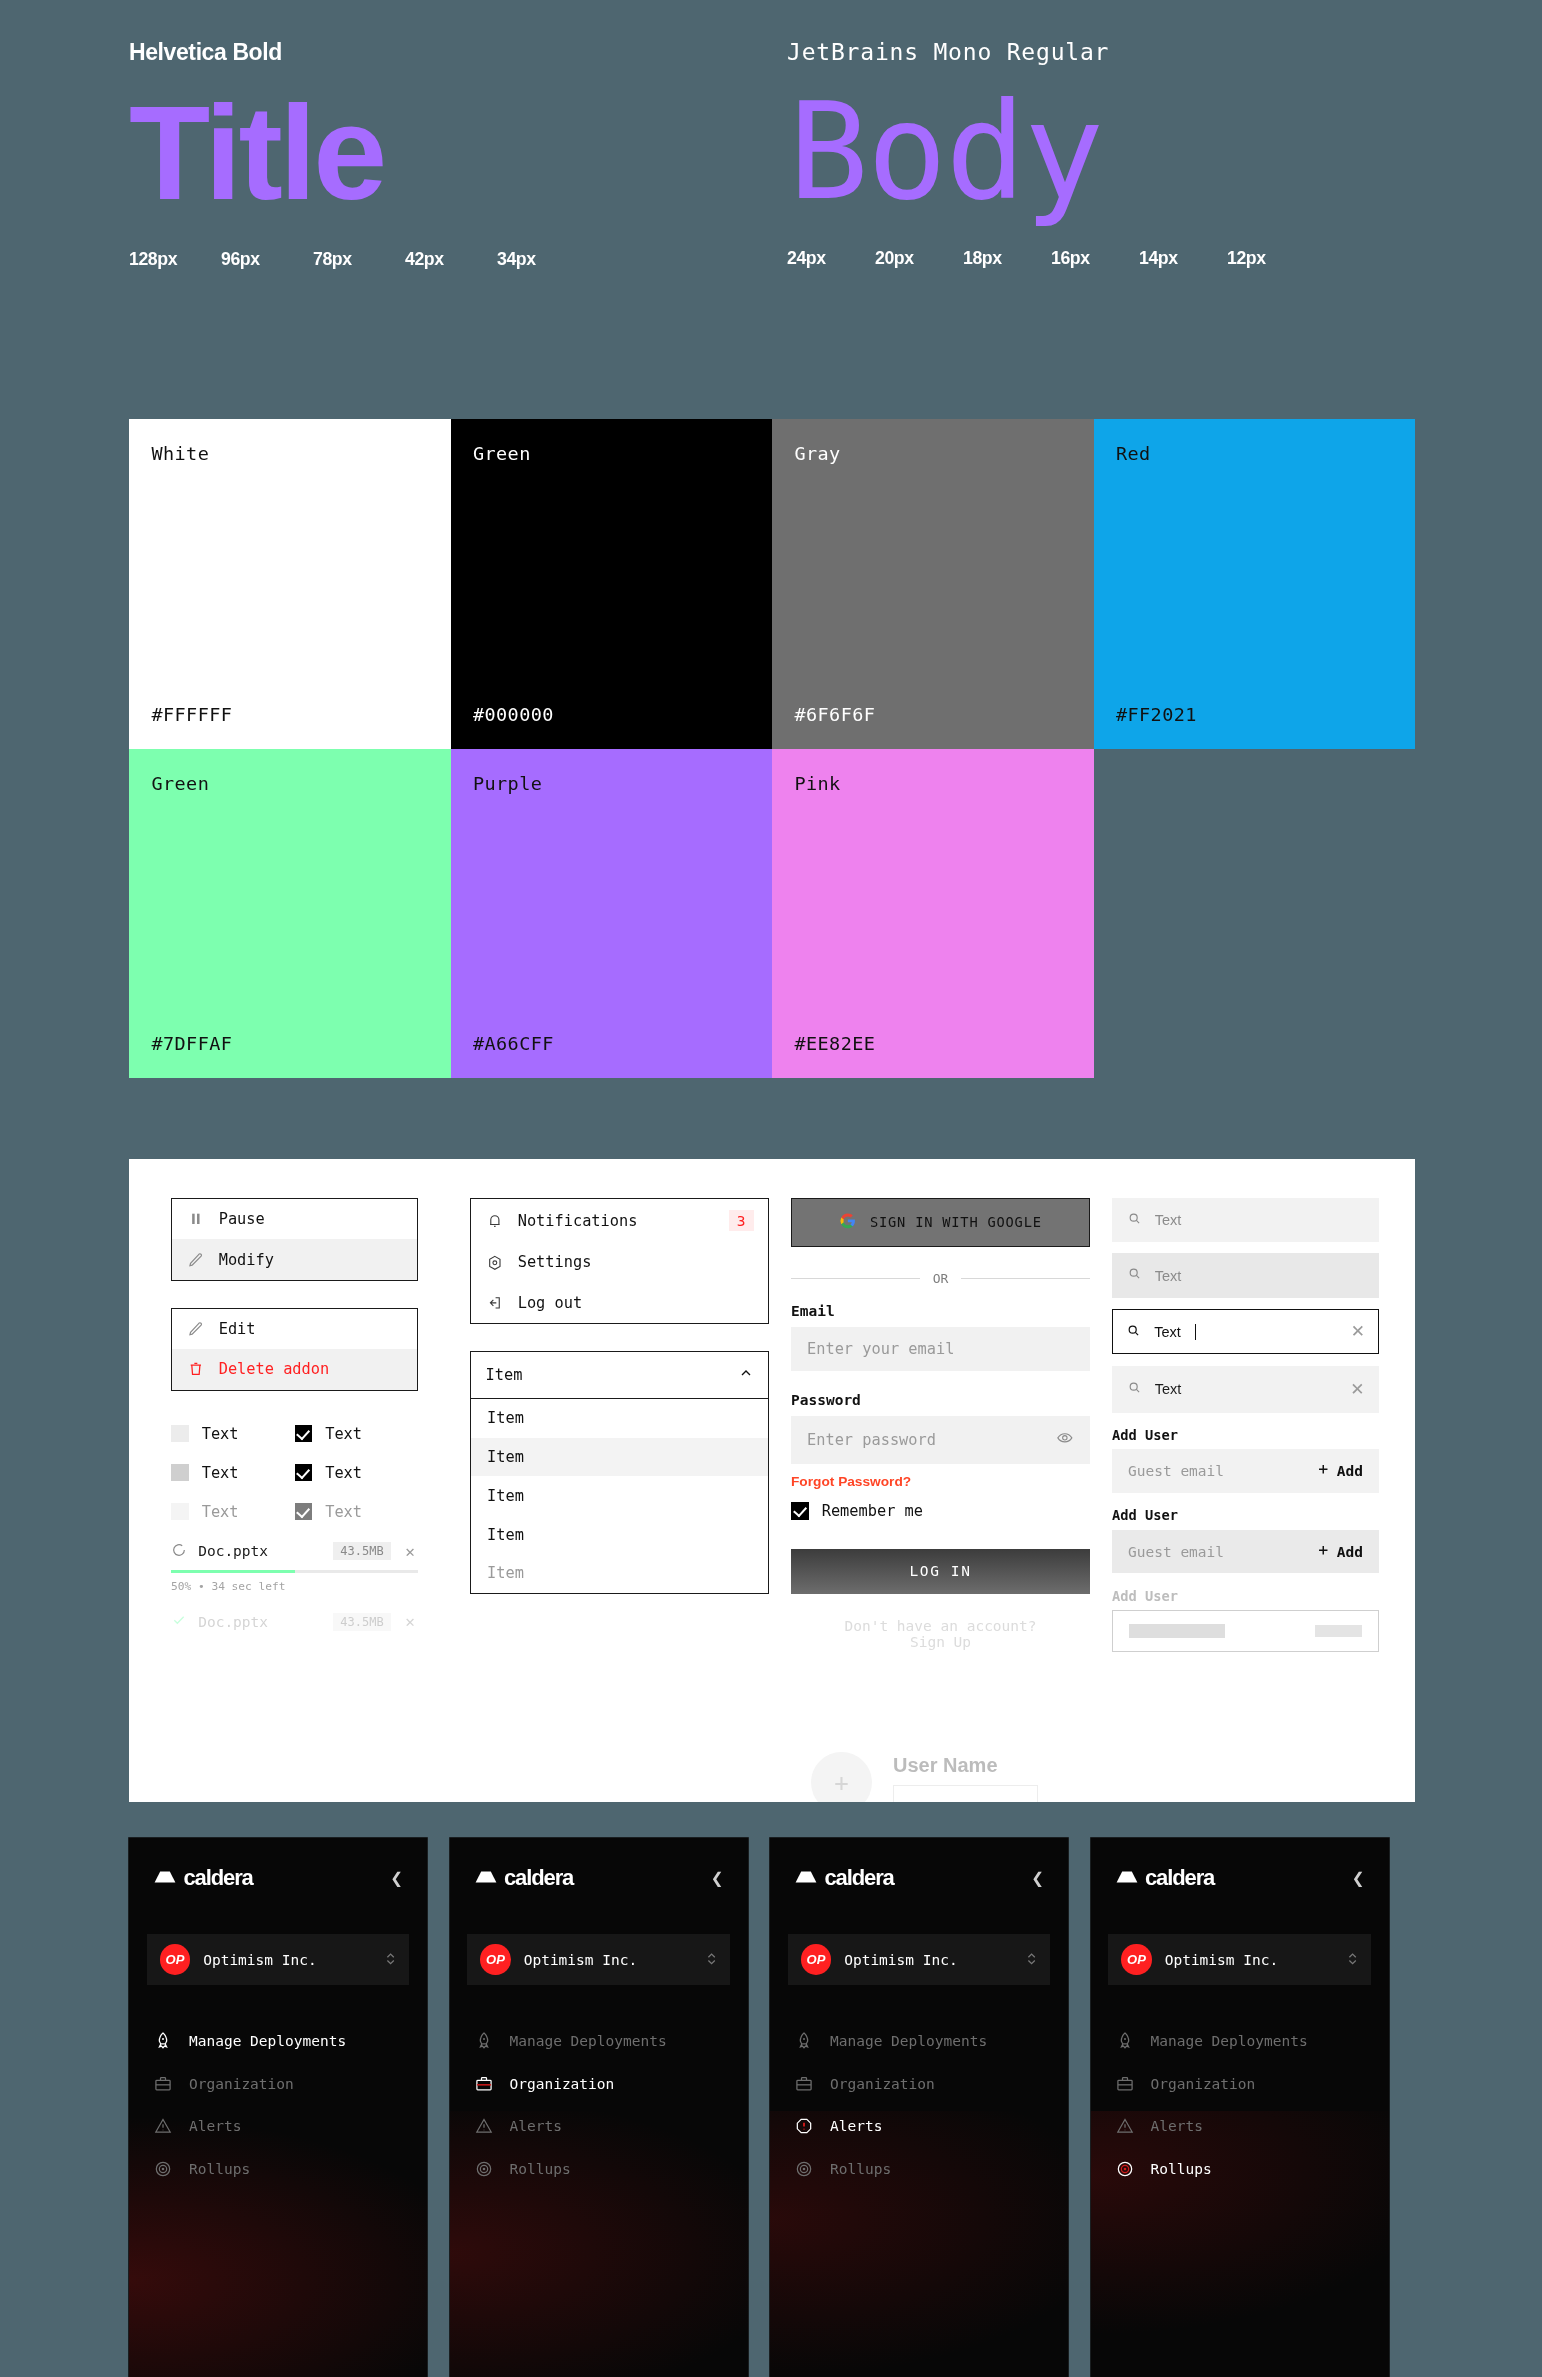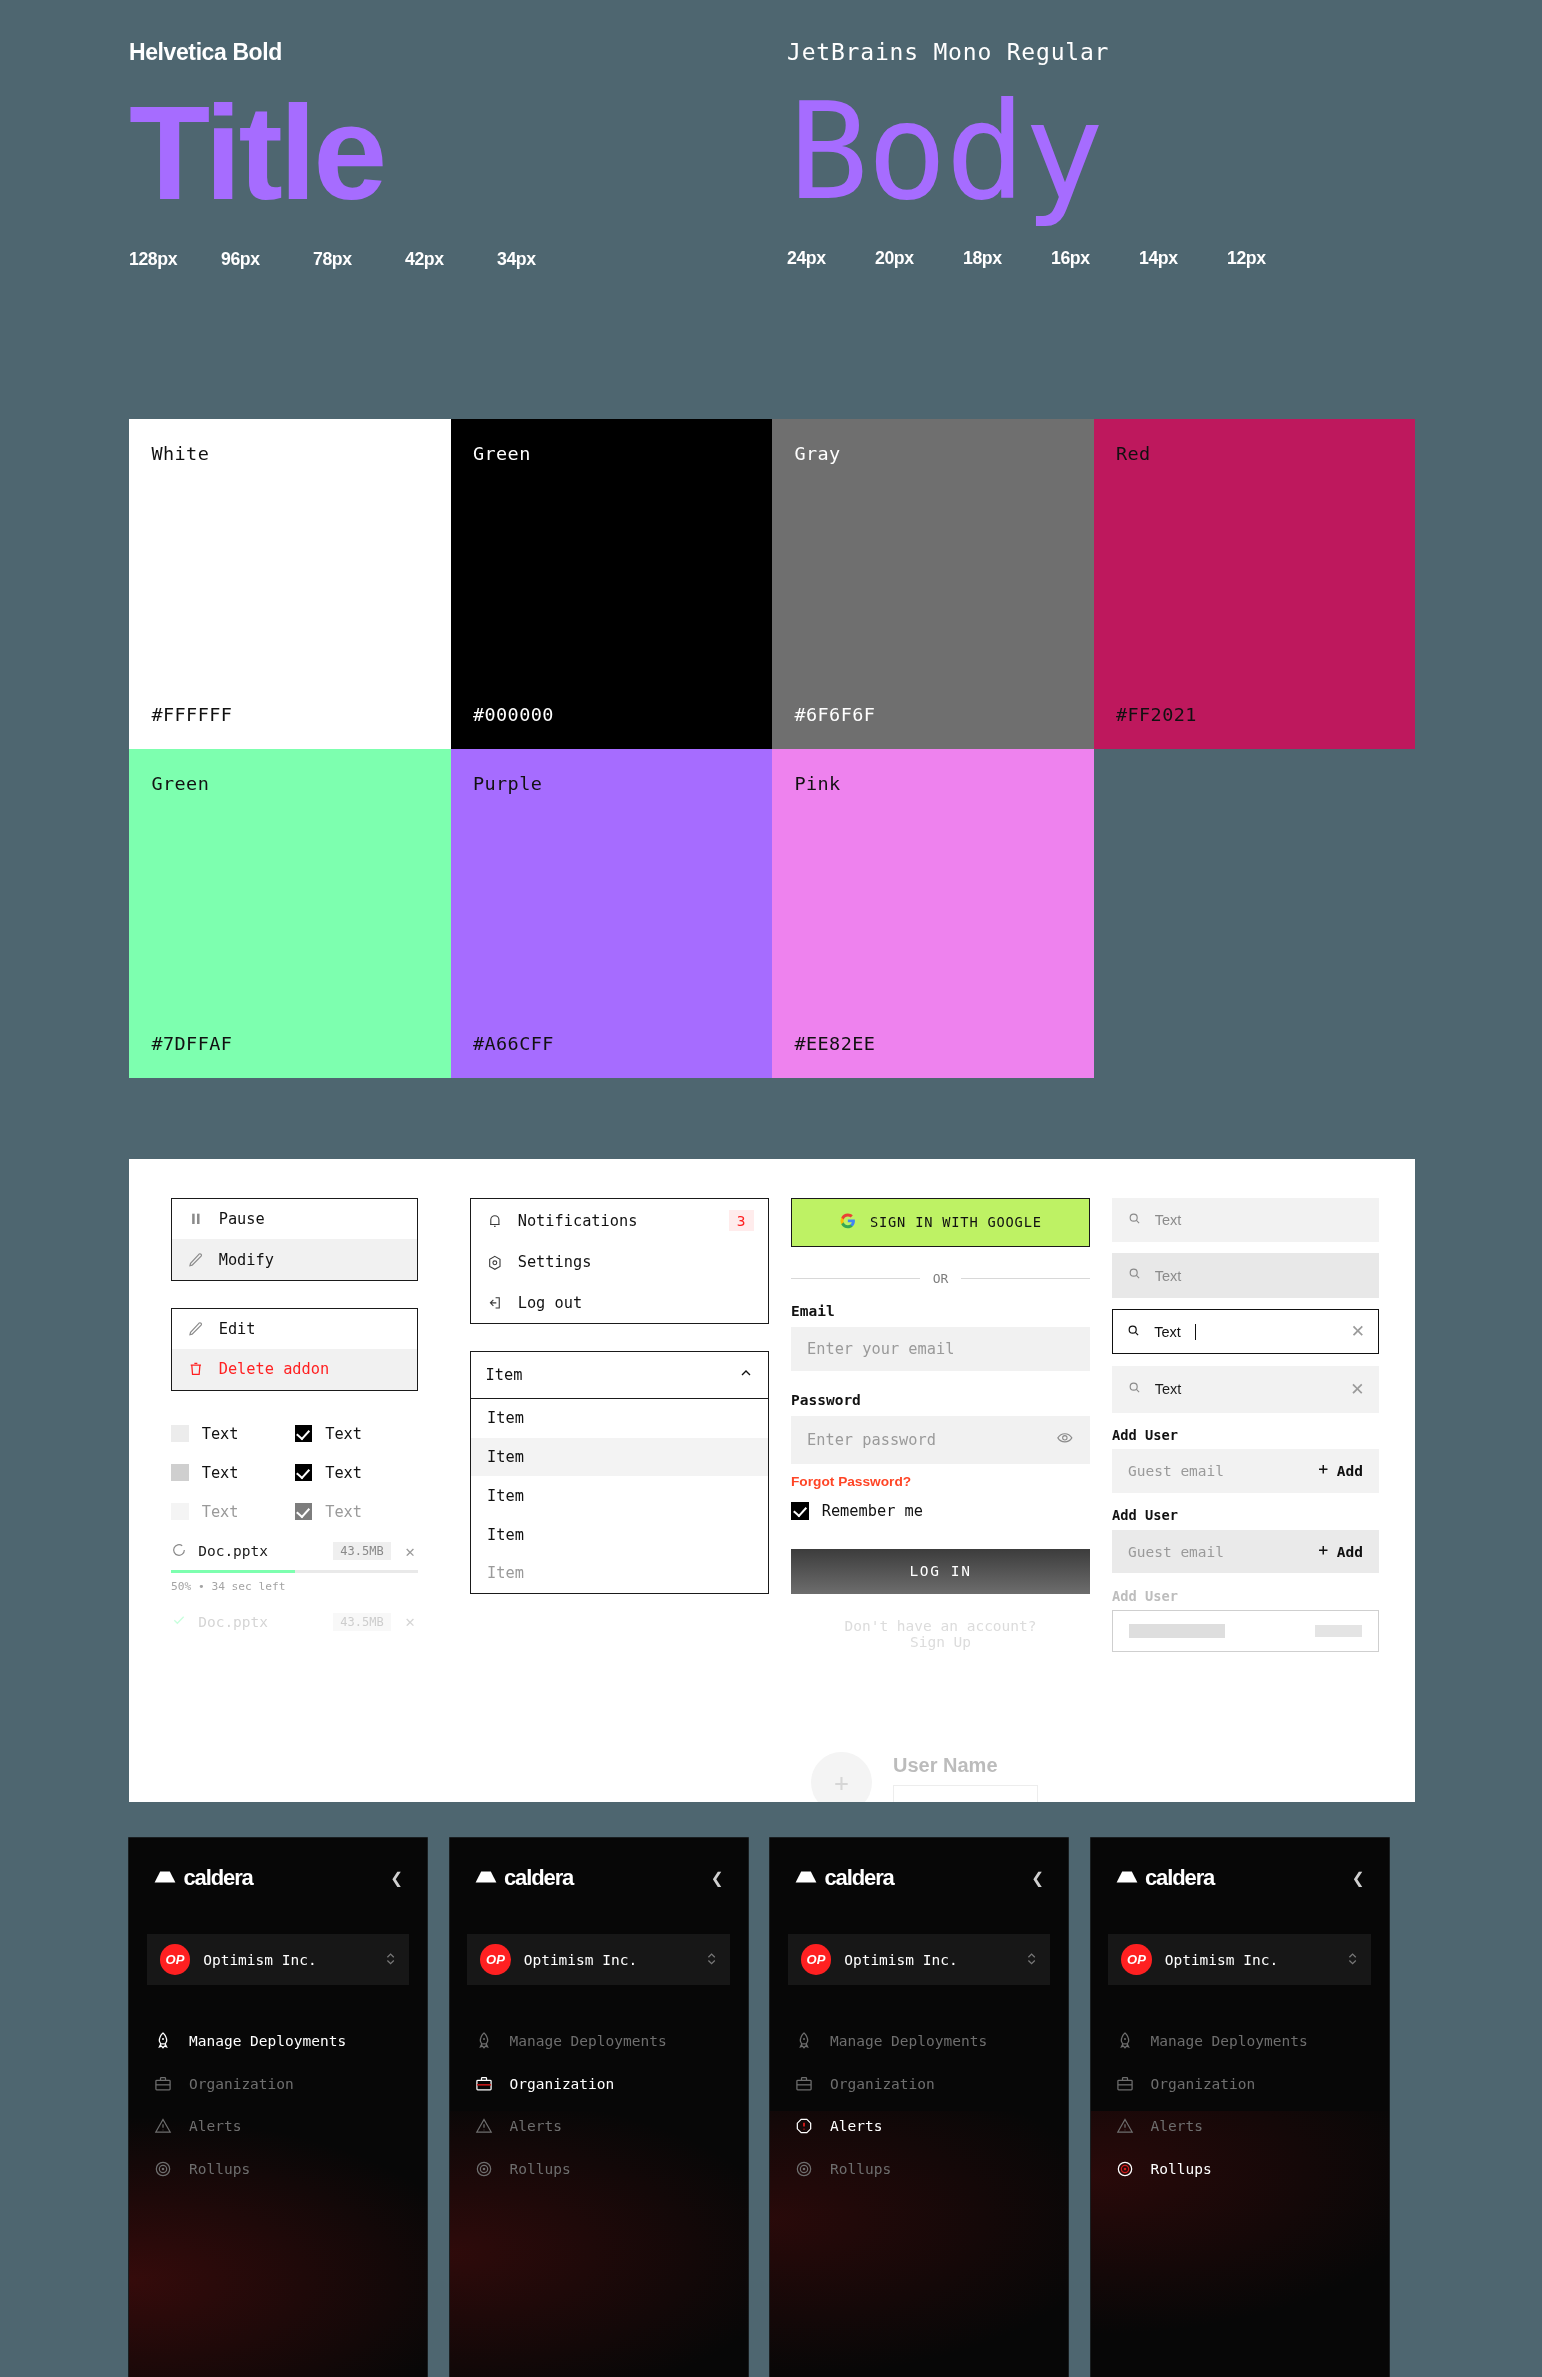--- a/index.html
+++ b/index.html
@@ -153,21 +153,21 @@
   .option-list { border: 1.2px solid #1a1a1a; border-top: none; background: #fff; }
   .option {
     padding: 10.4px 16px;
     font-family: "DejaVu Sans Mono", monospace; font-size: 15.3px; color: #111;
   }
   .option.hover { background: #f3f3f3; }
   .option.dim { color: #9a9a9a; }
 
   
   .google-btn {
-    border: 1.2px solid #1a1a1a; background: #bef264;
+    border: 1.2px solid #1a1a1a; background: #737373;
     display: flex; align-items: center; justify-content: center; gap: 13px;
     padding: 13px 0;
     font-family: "DejaVu Sans Mono", monospace; font-size: 13.7px; letter-spacing: 0.8px; color: #111;
   }
   .or-divider { display: flex; align-items: center; gap: 13px; margin: 24px 0 17.7px; }
   .or-divider .line { flex: 1; height: 0.8px; background: #d8d8d8; }
   .or-divider .or-text { font-family: "DejaVu Sans Mono", monospace; font-size: 13px; color: #7e7e7e; }
   .field-label {
     font-family: "DejaVu Sans Mono", monospace; font-size: 14.5px;
     font-weight: bold; color: #111; margin-bottom: 8px;
@@ -296,21 +296,21 @@
       <div class="sw-hex">#FFFFFF</div>
     </div>
     <div class="swatch" style="background: rgb(0, 0, 0); color: rgb(255, 255, 255);">
       <div class="sw-name">Green</div>
       <div class="sw-hex">#000000</div>
     </div>
     <div class="swatch" style="background: rgb(111, 111, 111); color: rgb(255, 255, 255);">
       <div class="sw-name">Gray</div>
       <div class="sw-hex">#6F6F6F</div>
     </div>
-    <div class="swatch" style="background: #be185d; color: rgb(17, 17, 17);">
+    <div class="swatch" style="background: #0ea5e9; color: rgb(17, 17, 17);">
       <div class="sw-name">Red</div>
       <div class="sw-hex">#FF2021</div>
     </div>
     <div class="swatch" style="background: rgb(125, 255, 175); color: rgb(17, 17, 17);">
       <div class="sw-name">Green</div>
       <div class="sw-hex">#7DFFAF</div>
     </div>
     <div class="swatch" style="background: rgb(166, 108, 255); color: rgb(17, 17, 17);">
       <div class="sw-name">Purple</div>
       <div class="sw-hex">#A66CFF</div>

